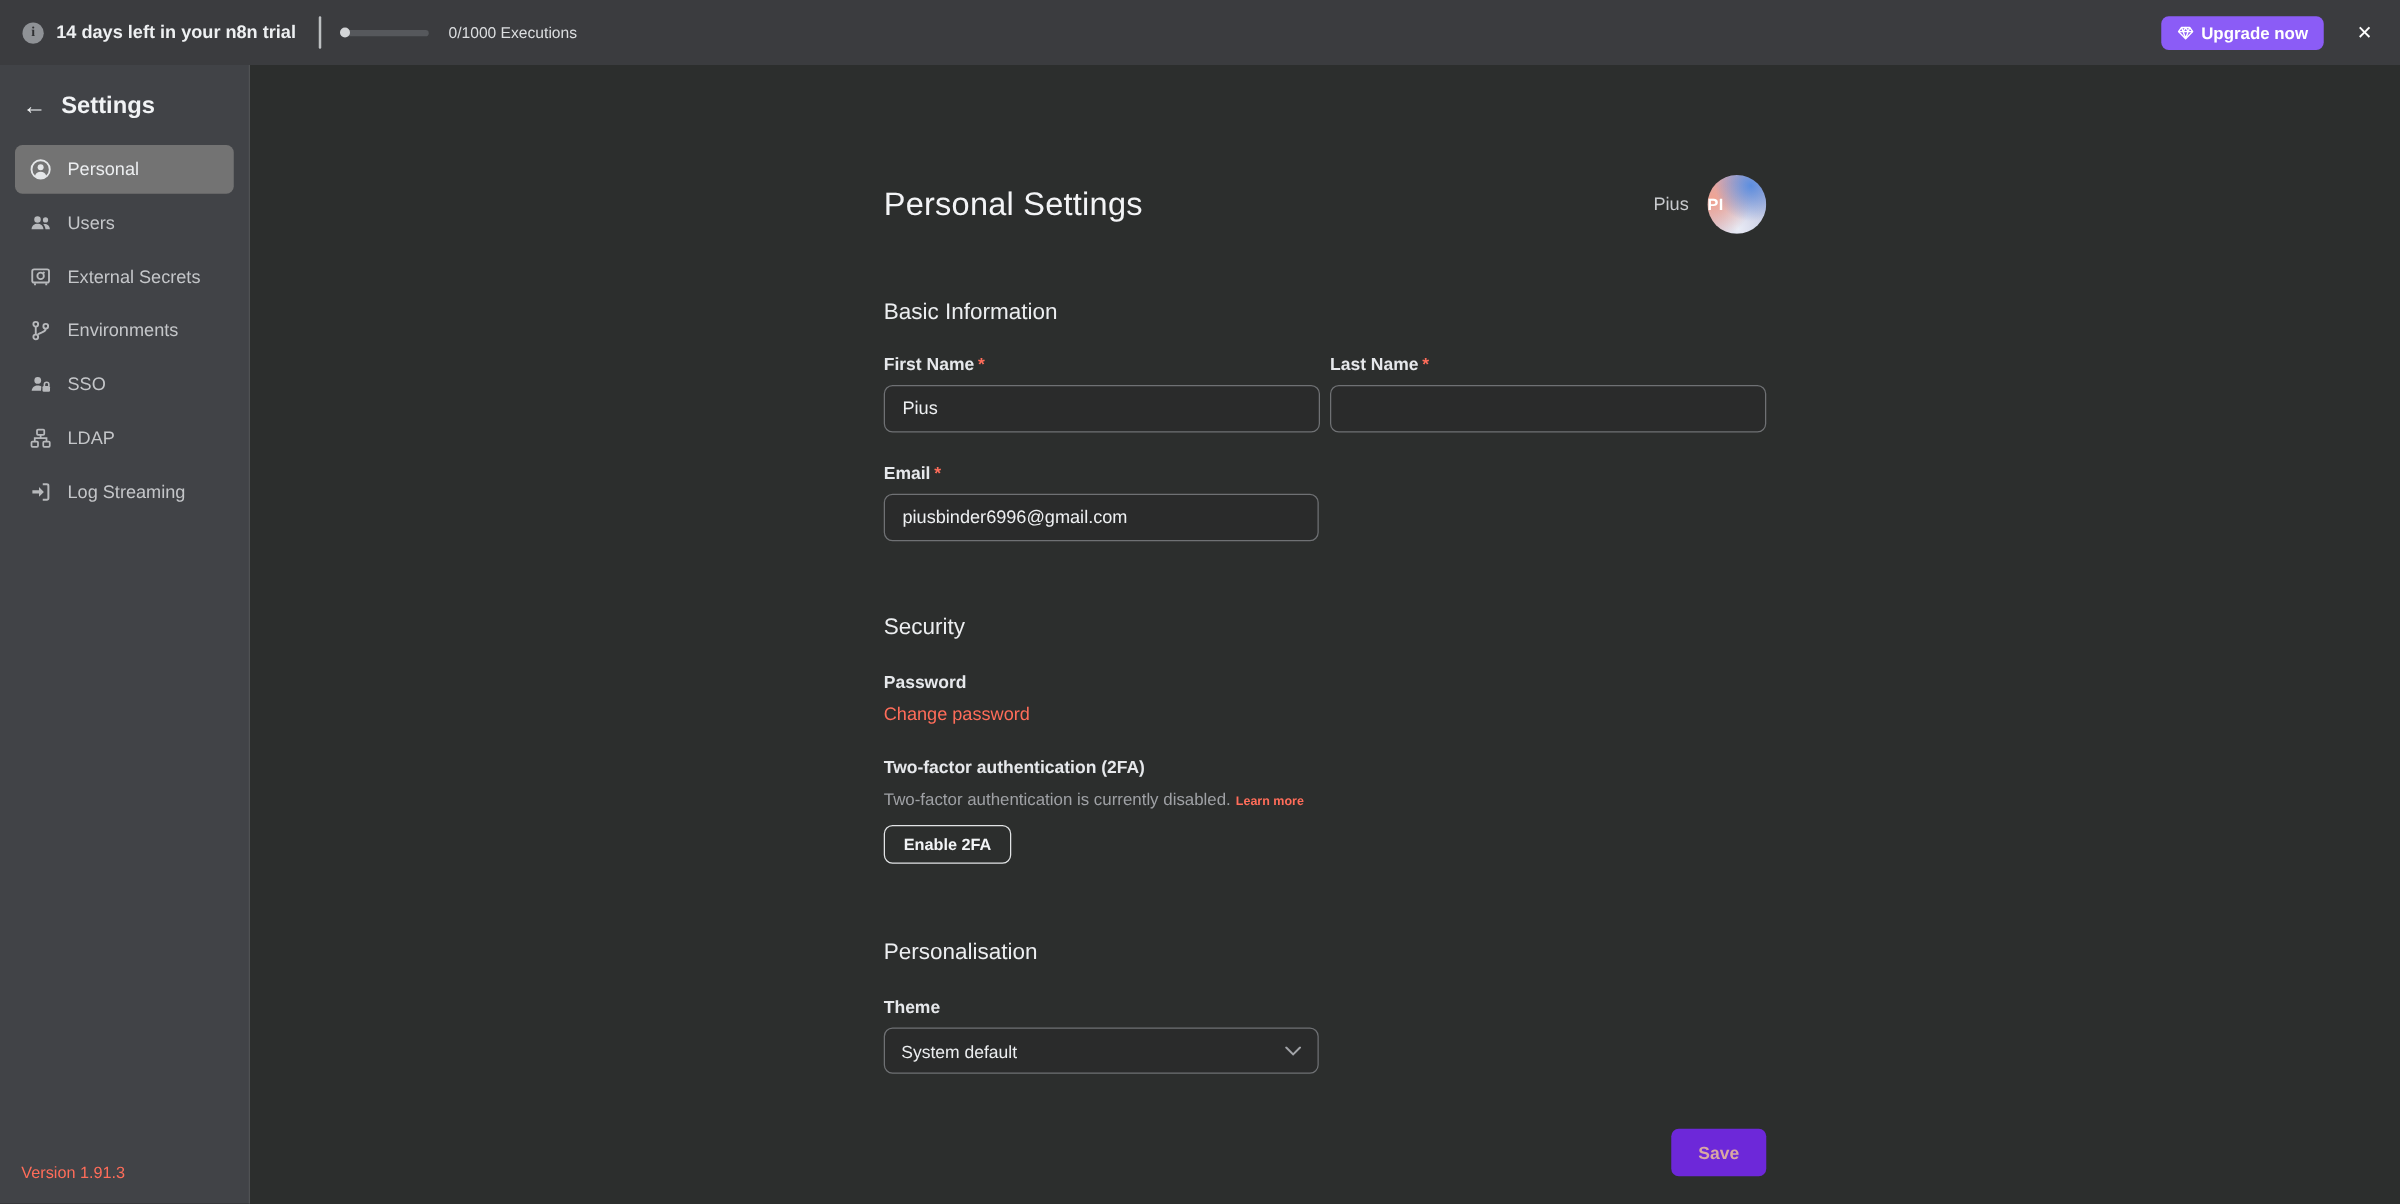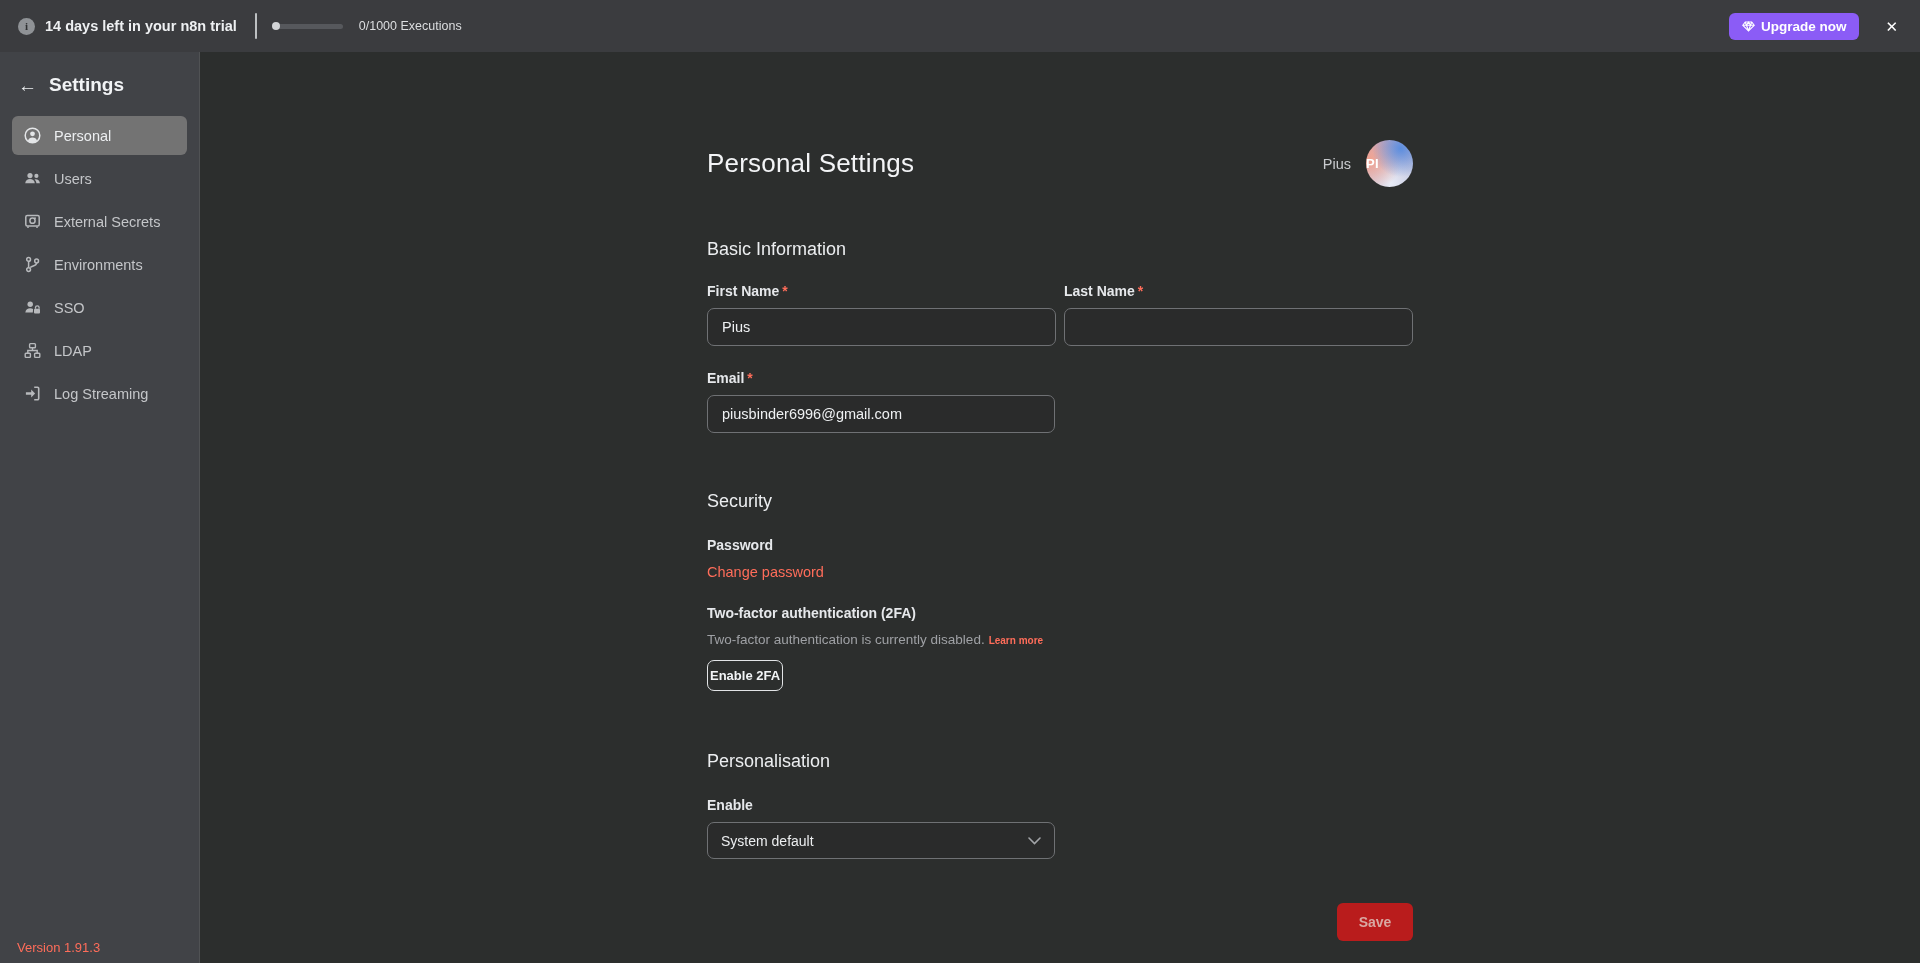--- a/index.html
+++ b/index.html
@@ -56,21 +56,21 @@
   .nav-item {
     display: flex; align-items: center; gap: 13px; height: 39px; padding: 0 11px;
     border-radius: 6px; color: #c4c6c9; font-size: 14.5px; cursor: pointer; margin-bottom: 4px;
   }
   .nav-item .ni { display: flex; width: 18px; justify-content: center; }
   .nav-item svg { stroke: #b7b9bc; fill: none; }
   .nav-item svg .fi { fill: #b7b9bc; stroke: none; }
   .nav-item.active { background: #737373; color: #eceef0; }
   .nav-item.active svg { stroke: #e4e6e8; }
   .nav-item.active svg .fi { fill: #e4e6e8; }
-  .version-text { position: absolute; left: 17px; bottom: 8px; font-size: 13px; color: #ff6d5a; }
+  .version-text { position: absolute; left: 17px; bottom: 18px; font-size: 13px; color: #ff6d5a; }
 
   
   .main { flex: 1; background: #2c2e2d; overflow: hidden; }
   .content { width: 706px; margin: 0 auto; padding-top: 88px; }
 
   .title-row { display: flex; align-items: center; justify-content: space-between; }
   .page-title { font-size: 26px; font-weight: 400; color: #f3f4f6; letter-spacing: .2px; }
   .user-chip { display: flex; align-items: center; gap: 15px; }
   .user-name { font-size: 14.5px; color: #c9cbce; }
   .avatar {
@@ -100,35 +100,35 @@
   .email-block { margin-top: 24px; width: 348px; }
 
   .password-label { margin-top: 25px; }
   .link-accent { color: #ff6d5a; font-size: 14.5px; text-decoration: none; cursor: pointer; display: inline-block; }
   .change-password { margin-top: 11px; }
   .twofa-label { margin-top: 24px; }
   .twofa-status { margin-top: 11px; font-size: 13.5px; color: #9fa1a5; }
   .learn-more { font-size: 10px; font-weight: 700; margin-left: 4px; }
   .enable-2fa-btn {
     margin-top: 13px; background: transparent; border: 1px solid #e2e4e6; border-radius: 7px;
-    color: #f2f4f6; font-size: 13px; font-weight: 700; padding: 7px 2px; cursor: pointer;
+    color: #f2f4f6; font-size: 13px; font-weight: 700; padding: 7px 15px; cursor: pointer;
     font-family: inherit; display: inline-block;
   }
 
   .theme-label { margin-top: 25px; }
   .select-box {
     margin-top: 9px; width: 348px; height: 37px; background: #2a2b2b;
     border: 1px solid #6f7174; border-radius: 7px; display: flex; align-items: center;
     justify-content: space-between; padding: 16px 13px; cursor: pointer;
   }
   .select-value { font-size: 14px; color: #eceef0; }
 
   .save-row { display: flex; justify-content: flex-end; margin-top: 44px; padding-bottom: 60px; }
   .save-btn {
-    background: #b91c1c; color: #d9a8a2; border: none; border-radius: 6px;
+    background: #6d28d9; color: #d9a8a2; border: none; border-radius: 6px;
     min-width: 76px; height: 38px; font-size: 14px; font-weight: 700;
     font-family: inherit; cursor: not-allowed; padding: 0 19px;
   }
 </style>
 </head>
 <body>
 
 <header class="topbar">
   <span class="info-badge">i</span>
   <span class="trial-text">14 days left in your n8n trial</span>
@@ -278,21 +278,21 @@
         <a class="link-accent change-password">Change password</a>
         <div class="field-label twofa-label">Two-factor authentication (2FA)</div>
         <div class="twofa-status">
           <span>Two-factor authentication is currently disabled.</span><a class="link-accent learn-more">Learn more</a>
         </div>
         <button class="enable-2fa-btn">Enable 2FA</button>
       </section>
 
       <section class="sec-personalisation">
         <h2 class="section-heading">Personalisation</h2>
-        <div class="field-label theme-label">Enable</div>
+        <div class="field-label theme-label">Theme</div>
         <div class="select-box">
           <span class="select-value">System default</span>
           <svg width="13" height="8" viewBox="0 0 13 8" fill="none" stroke="#a2a4a8" stroke-width="1.6" stroke-linecap="round">
               <path d="M1 1l5.5 5.5L12 1"></path>
             </svg>
         </div>
       </section>
 
       <div class="save-row">
         <button class="save-btn">Save</button>

